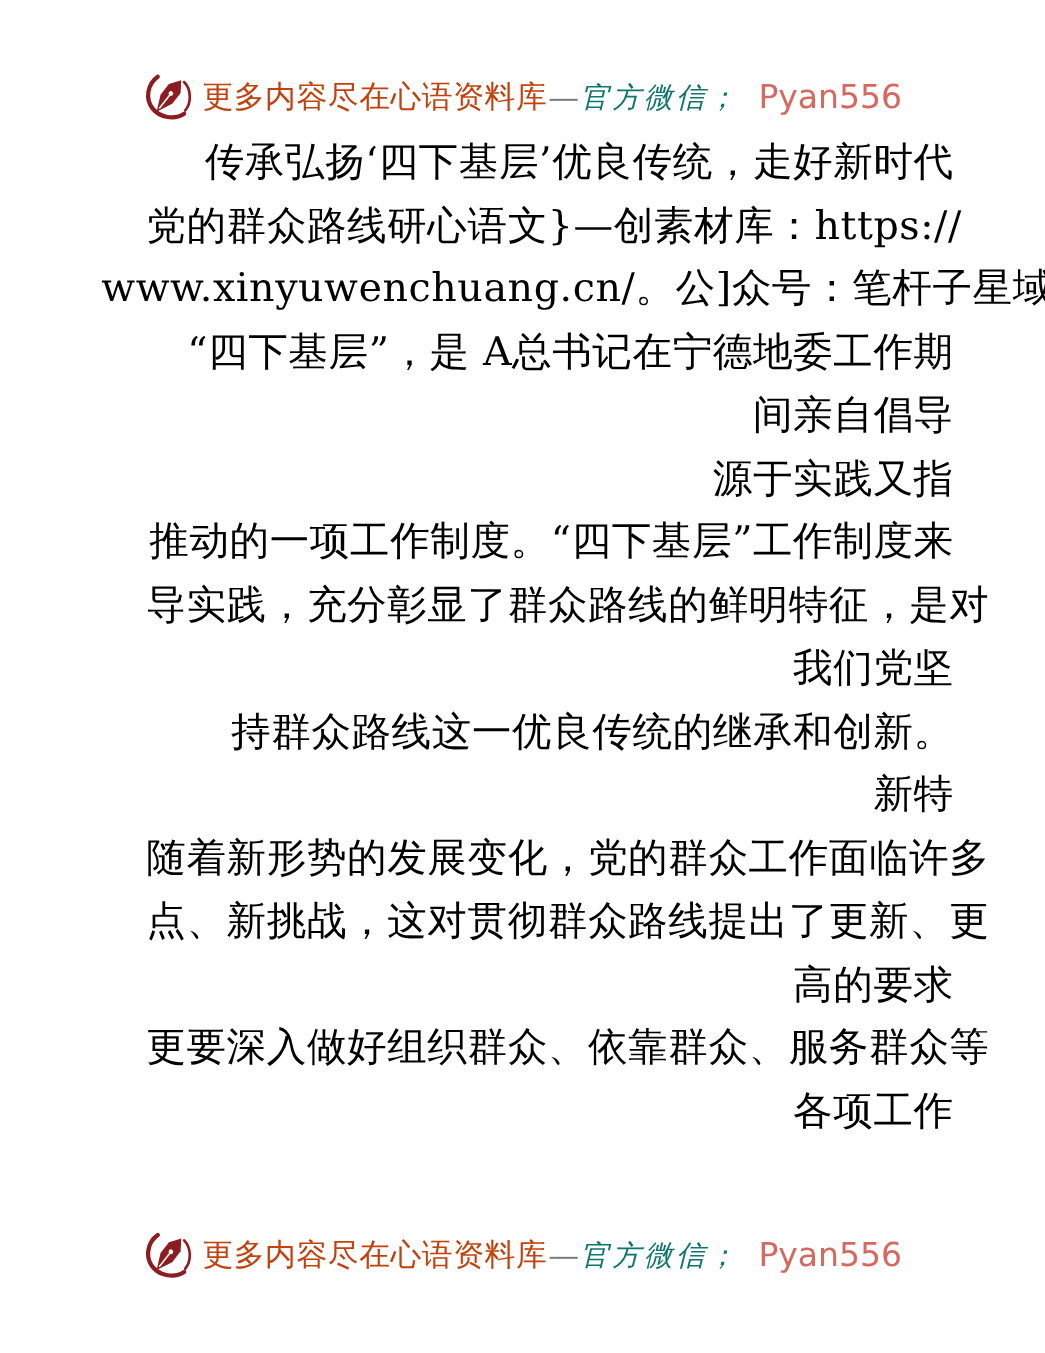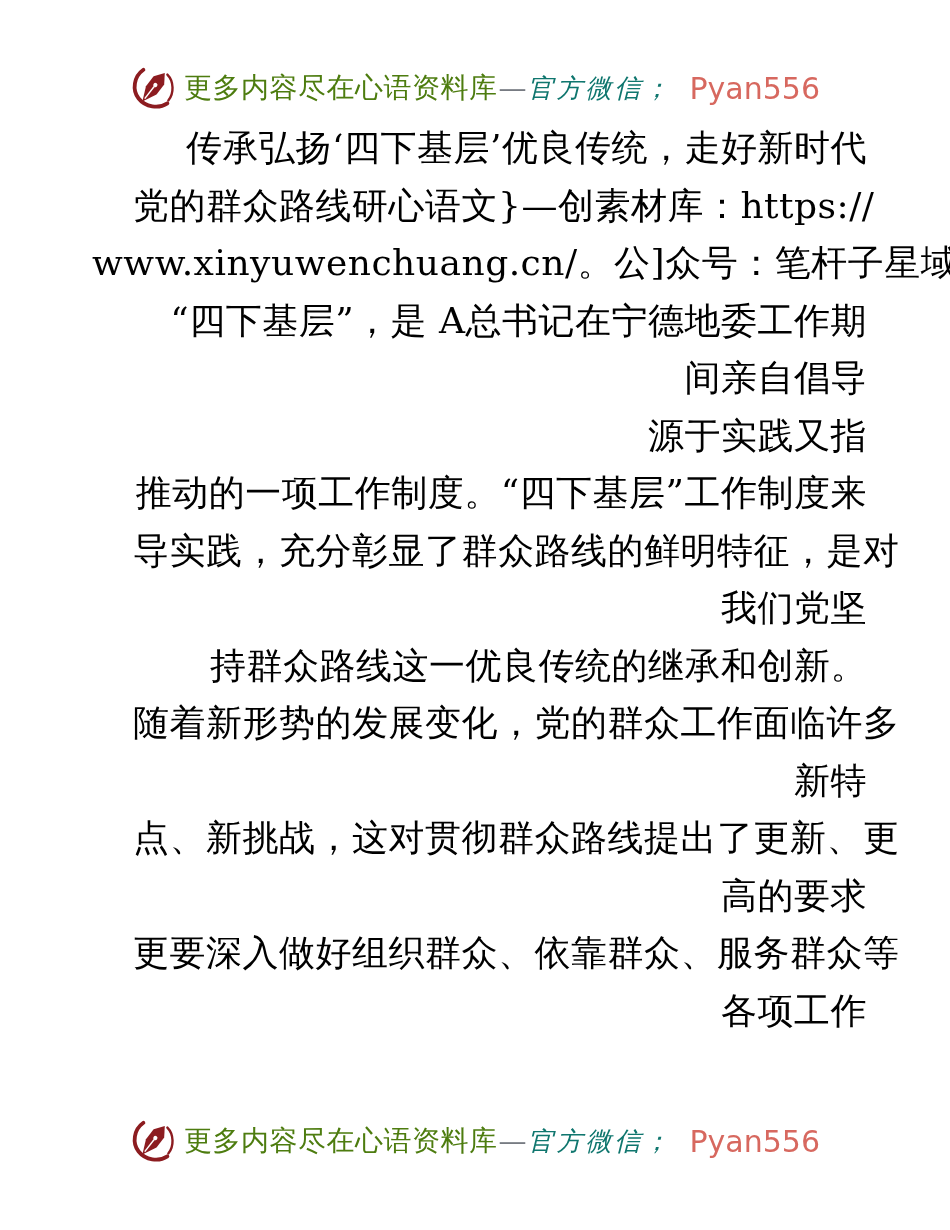--- a/index.html
+++ b/index.html
@@ -17,21 +17,21 @@
   .brand-bar {
     position: absolute; left: 0; right: 0;
     height: 50px;
     display: flex; align-items: center; justify-content: center;
   }
   .brand-bar.header { top: 63px; }
   .brand-bar.footer { top: 1116px; }
   .logo { display: block; margin-right: 8px; }
   .logo svg { width: 46px; height: 46px; display: block; }
   .brand-text {
-    color: #4d7c0f;
+    color: #c2410c;
     font-size: 28px;
     letter-spacing: 0.5px;
     font-family: "DejaVu Serif", "Liberation Serif", serif;
   }
   .brand-sep {
     color: #777b82;
     font-size: 28px;
     margin: 0 1px;
   }
   .wechat-label {
@@ -90,22 +90,22 @@
       <div class="line indent">传承弘扬‘四下基层’优良传统，走好新时代</div>
       <div class="line indent">党的群众路线研心语文}—创素材库：https://</div>
       <div class="line">www.xinyuwenchuang.cn/。公]众号：笔杆子星域</div>
       <div class="line indent">“四下基层”，是 A总书记在宁德地委工作期</div>
       <div class="line">间亲自倡导</div>
       <div class="line">源于实践又指</div>
       <div class="line indent">推动的一项工作制度。“四下基层”工作制度来</div>
       <div class="line indent">导实践，充分彰显了群众路线的鲜明特征，是对</div>
       <div class="line">我们党坚</div>
       <div class="line indent">持群众路线这一优良传统的继承和创新。</div>
+      <div class="line">新特</div>
       <div class="line indent">随着新形势的发展变化，党的群众工作面临许多</div>
-      <div class="line">新特</div>
       <div class="line indent">点、新挑战，这对贯彻群众路线提出了更新、更</div>
       <div class="line">高的要求</div>
       <div class="line indent">更要深入做好组织群众、依靠群众、服务群众等</div>
       <div class="line">各项工作</div>
     </div>
 
   <div class="brand-bar footer">
     <span class="logo">
       <svg viewBox="0 0 48 48" xmlns="http://www.w3.org/2000/svg">
         <path d="M14 5 C4 12 2 26 9 35 C16 44 30 46 39 40" fill="none" stroke="#8c1c20" stroke-width="4" stroke-linecap="round"></path>

